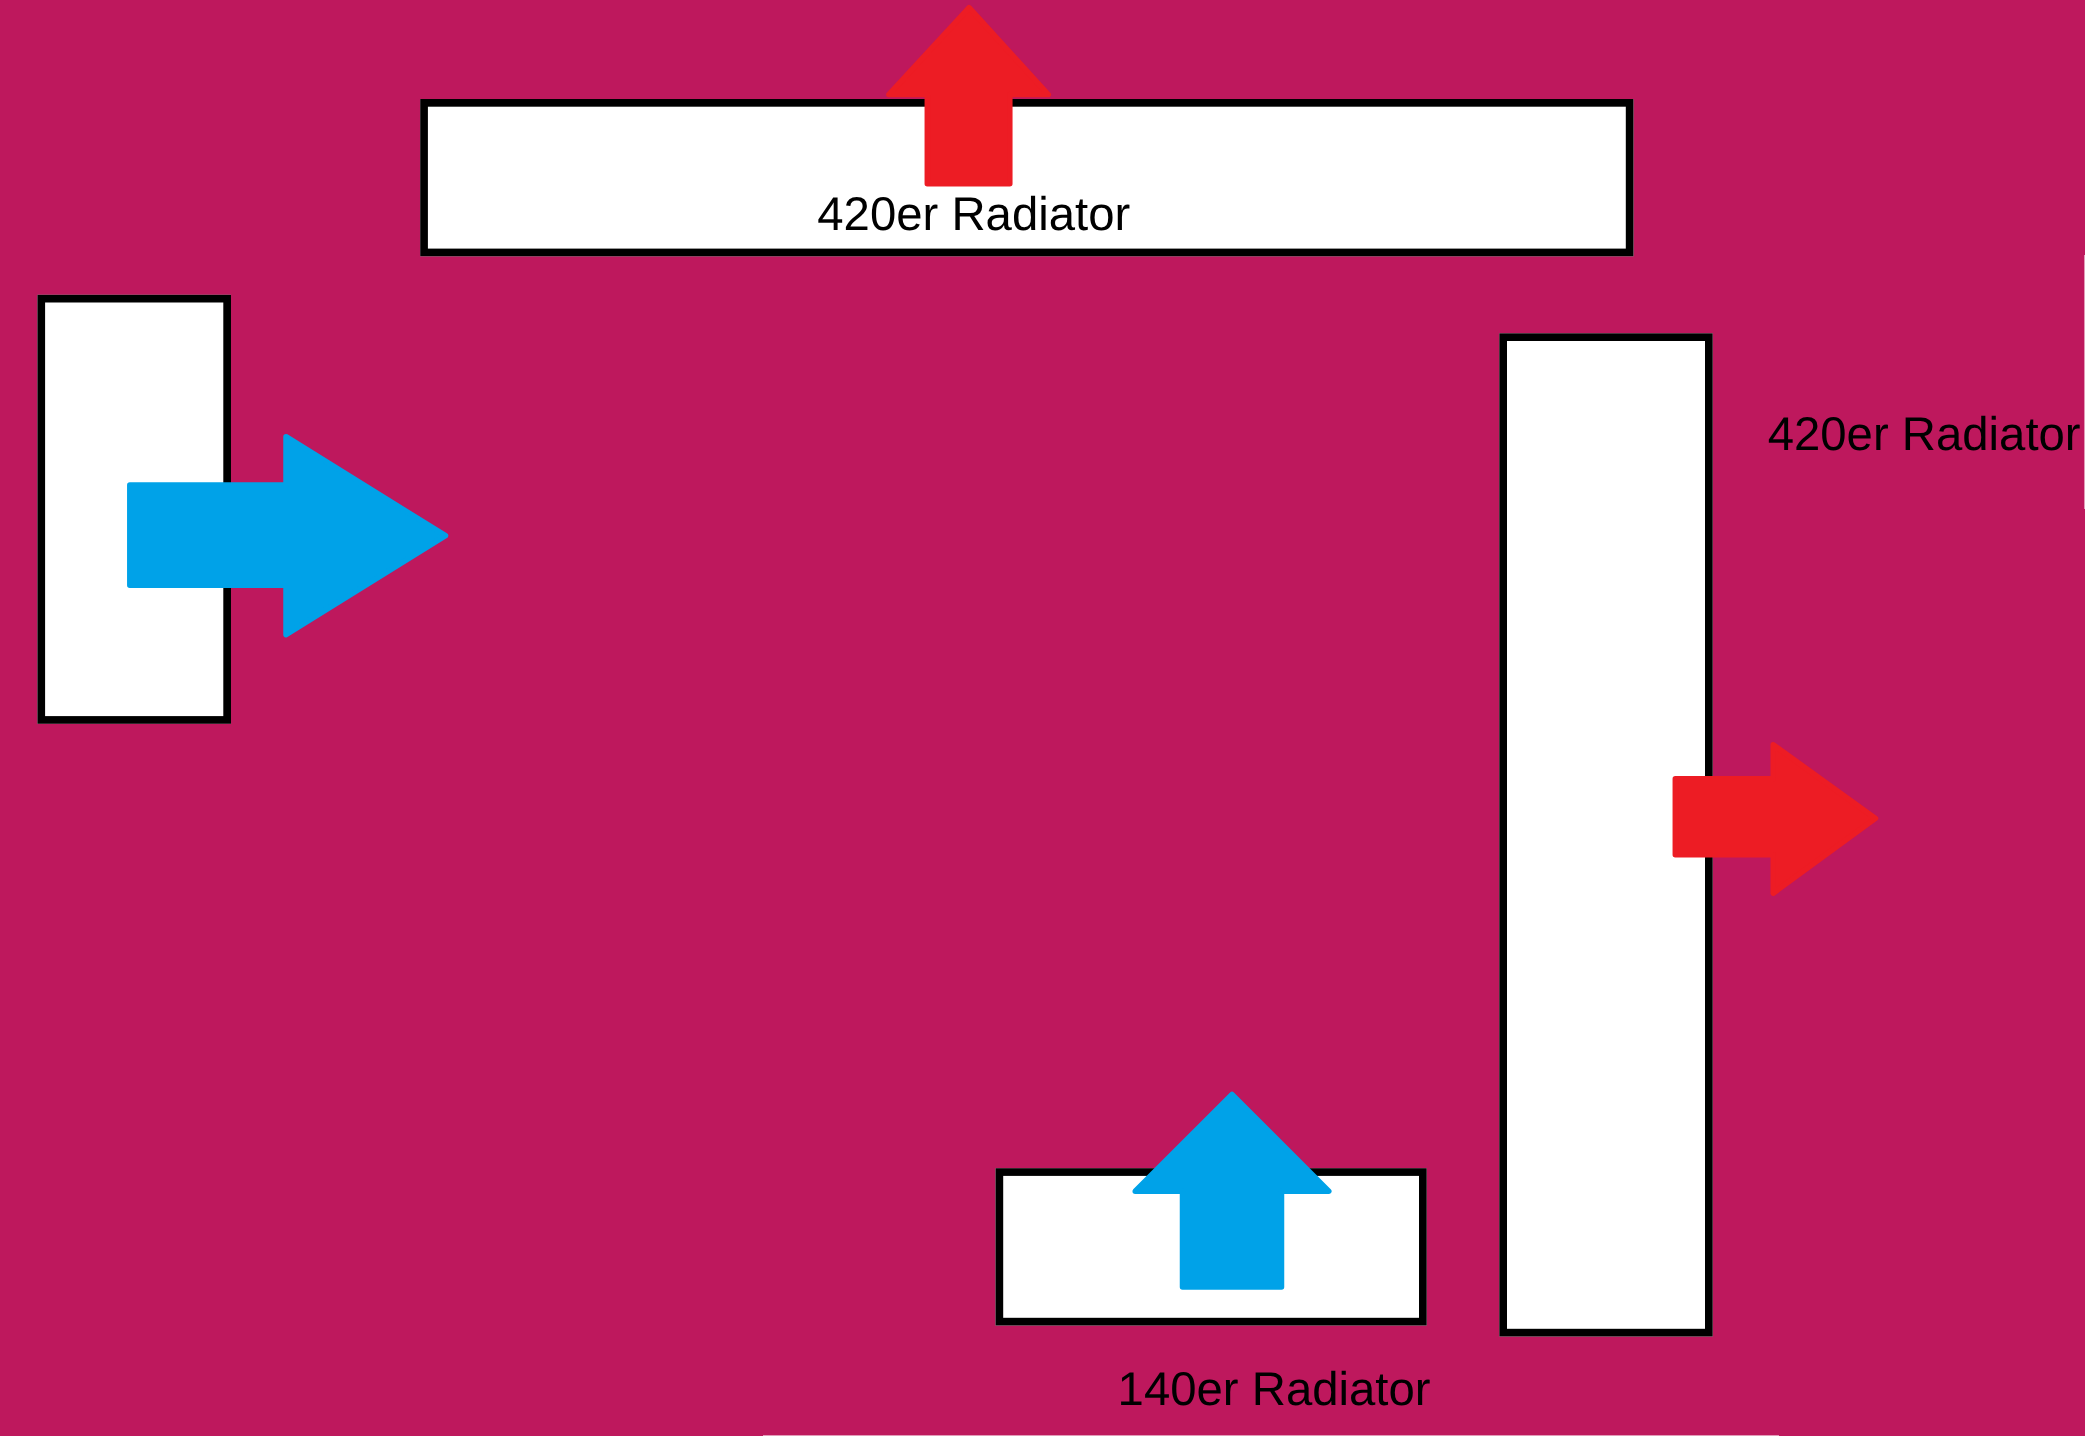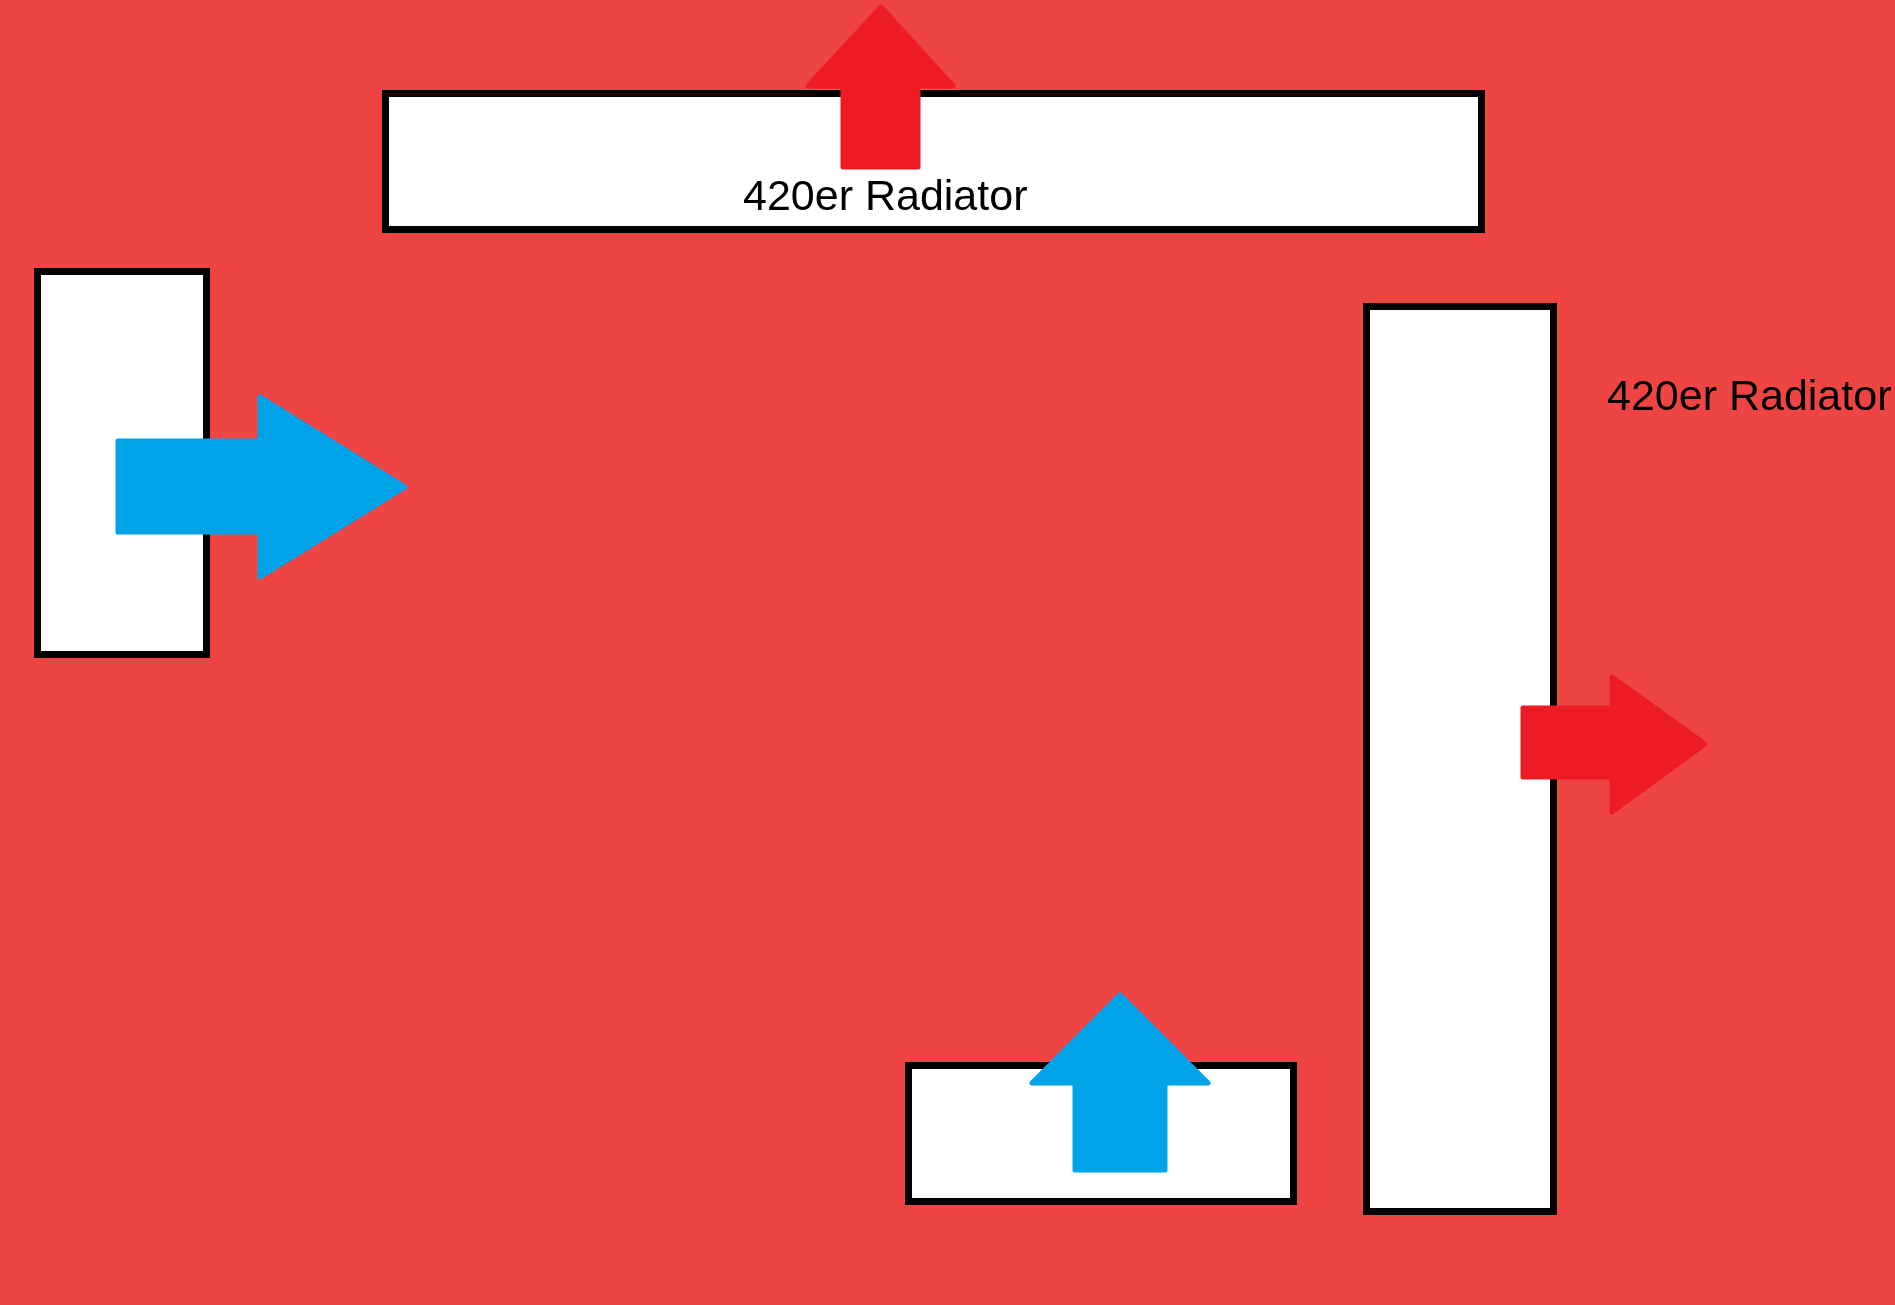--- a/index.html
+++ b/index.html
@@ -5,21 +5,21 @@
   html, body {
     margin: 0;
     padding: 0;
     background: #ffffff;
     font-family: "Liberation Sans", sans-serif;
   }
   #canvas {
     position: relative;
     width: 1895px;
     height: 1305px;
-    background: #ef4444;
+    background: #be185d;
     overflow: hidden;
   }
   .box {
     position: absolute;
     box-sizing: border-box;
     border: 7px solid #000000;
     background: #ffffff;
   }
   .arrow {
     position: absolute;
@@ -73,14 +73,15 @@
 
   <svg class="arrow" id="arrow-bottom-intake" viewBox="0 0 176 175">
     <polygon points="43,175 43,88 0,88 88,0 176,88 133,88 133,175" stroke-linejoin="round" stroke-width="5" stroke="#00A2E8" fill="#00A2E8"></polygon>
   </svg>
 
   <div class="lbl" id="lbl-radiator-top">420er Radiator</div>
 
 
   <div class="lbl" id="lbl-radiator-right">420er Radiator</div>
 
+  <div class="lbl" id="lbl-radiator-bottom">140er Radiator</div>
 
 </div>
 
 </body></html>

